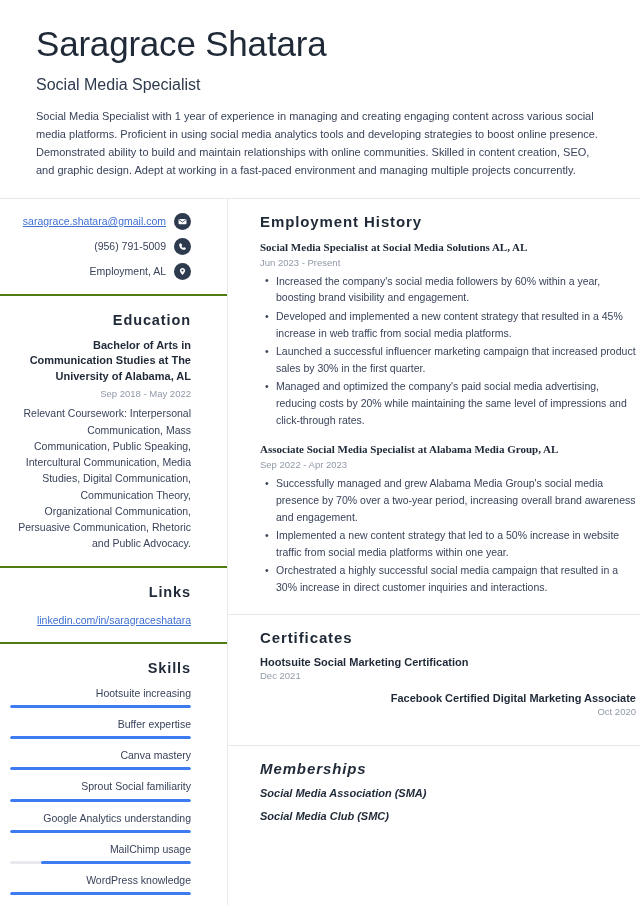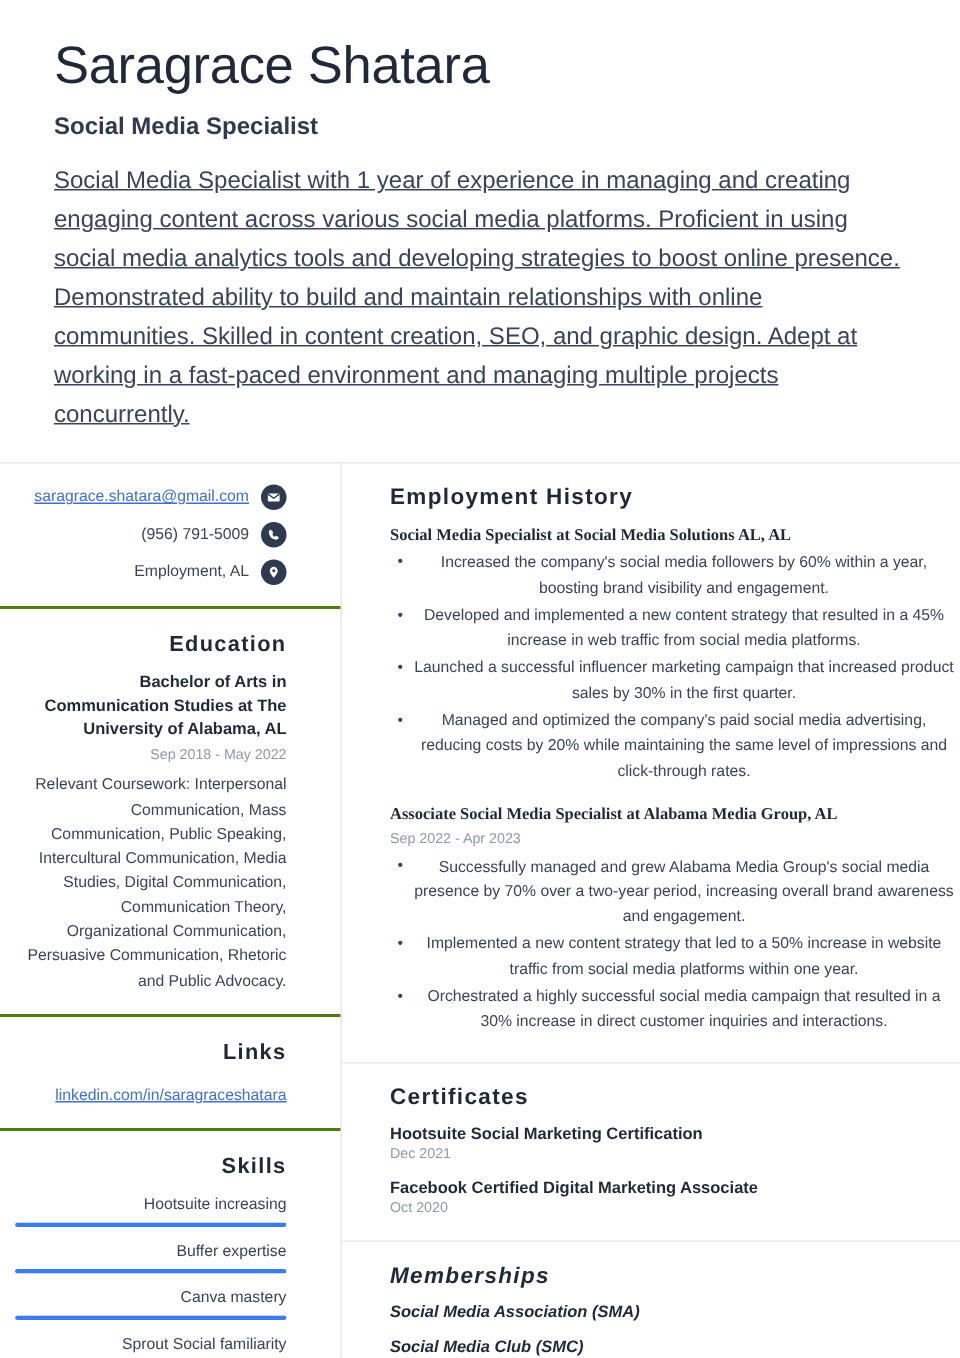--- a/index.html
+++ b/index.html
@@ -32,31 +32,30 @@
     font-size: 35px;
     font-weight: 400;
     color: #1f2937;
     letter-spacing: -0.2px;
     line-height: 1.15;
     margin: 0 0 12px 0;
     white-space: nowrap;
   }
   .job-title {
     font-size: 16px;
-    font-weight: 700;
+    font-weight: 400;
     color: #2e3a4d;
     margin: 0 0 14px 0;
   }
   .summary {
-    font-size: 16px;
+    font-size: 11px;
     line-height: 1.62;
     color: #39435a;
     margin: 0;
     padding-bottom: 18px;
-    text-decoration: underline;
   }
 
   
   .body-cols {
     display: flex;
     align-items: stretch;
     border-top: 1px solid #e6e8ec;
   }
   .col-left {
     width: 228px;
@@ -201,34 +200,33 @@
     margin: 0;
     padding-left: 16px;
     list-style: none;
   }
   .bullets li {
     font-size: 10.5px;
     color: #39435a;
     line-height: 1.58;
     margin-bottom: 2px;
     position: relative;
-    text-align: center;
   }
   .bullets li::before {
     content: "•";
     position: absolute;
     left: -11px;
     top: -0.5px;
     color: #39435a;
   }
 
   .cert {
     margin-bottom: 11px;
   }
-  .cert:last-child { margin-bottom: 0; }
+  .cert:last-child { margin-bottom: 12px; text-align: right; }
   .cert-name {
     font-size: 11px;
     font-weight: 700;
     color: #1f2937;
     margin-bottom: 2px;
   }
   .cert-date {
     font-size: 9.5px;
     color: #9099a8;
   }
@@ -359,20 +357,21 @@
 
     </div>
 
     <div class="col-right">
 
       <div class="rblock">
         <div class="sec-heading">Employment History</div>
 
         <div class="job">
           <div class="job-role">Social Media Specialist at Social Media Solutions AL, AL</div>
+          <div class="job-dates">Jun 2023 - Present</div>
           <ul class="bullets">
             <li>Increased the company's social media followers by 60% within a year, boosting brand visibility and engagement.</li>
             <li>Developed and implemented a new content strategy that resulted in a 45% increase in web traffic from social media platforms.</li>
             <li>Launched a successful influencer marketing campaign that increased product sales by 30% in the first quarter.</li>
             <li>Managed and optimized the company's paid social media advertising, reducing costs by 20% while maintaining the same level of impressions and click-through rates.</li>
           </ul>
         </div>
 
         <div class="job">
           <div class="job-role">Associate Social Media Specialist at Alabama Media Group, AL</div>

